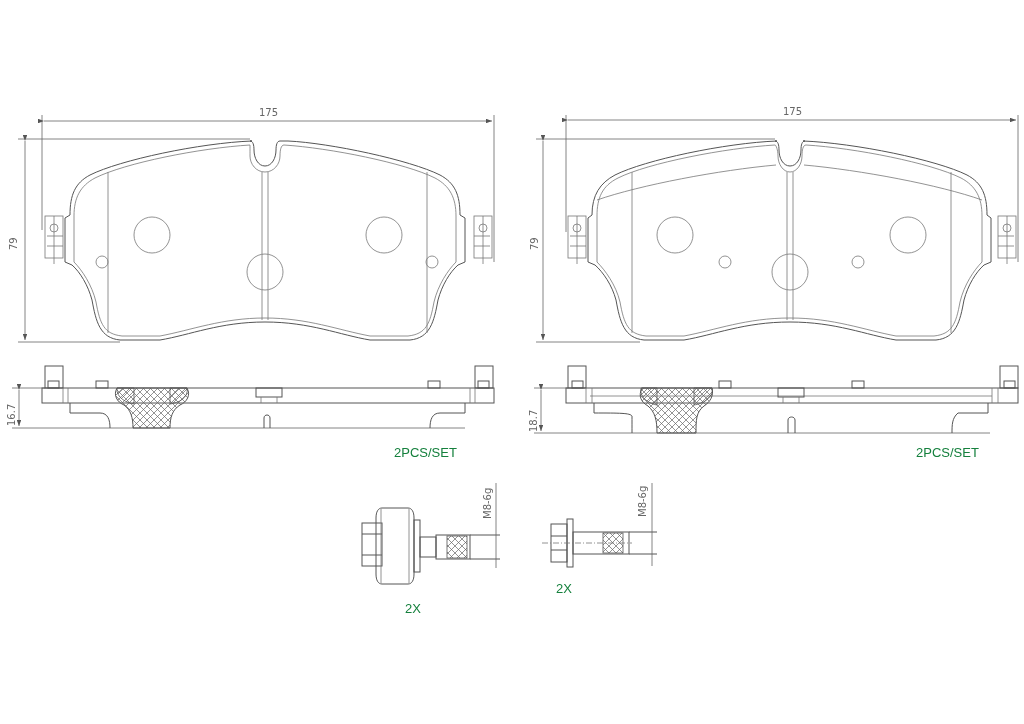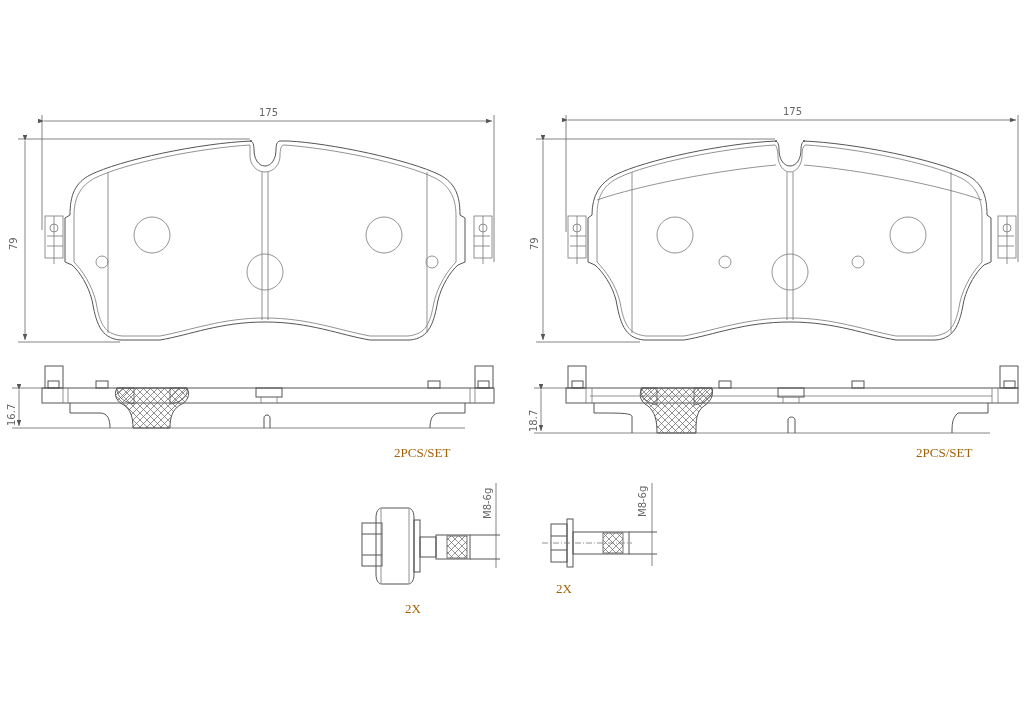--- a/index.html
+++ b/index.html
@@ -2,21 +2,21 @@
 <html><head>
 <meta charset="utf-8">
 <style>
   html, body { margin: 0; padding: 0; background: #ffffff; }
   body { width: 1024px; height: 724px; position: relative; overflow: hidden;
          font-family: "Liberation Sans", sans-serif; }
   svg { position: absolute; left: 0; top: 0; }
   .ln { stroke: #555; stroke-width: 1; fill: none; }
   .thin { stroke: #777; stroke-width: 0.8; fill: none; }
   .dim { stroke: #666; stroke-width: 0.8; fill: none; }
-  .lbl { position: absolute; color: #a16207; font-family: Liberation Serif, serif;
+  .lbl { position: absolute; color: #15803d; font-family: Liberation Sans, sans-serif;
          font-size: 13px; letter-spacing: 0px; white-space: nowrap; }
   .small { font-size: 10px; color: #666; font-family: "DejaVu Sans", sans-serif; position: absolute; white-space: nowrap; }
   .rot { transform: rotate(-90deg); transform-origin: left top; }
 </style>
 </head>
 <body>
 
 <svg width="1024" height="724" viewBox="0 0 1024 724">
   <defs>
     <pattern id="xhatch" width="7" height="7" patternUnits="userSpaceOnUse">

